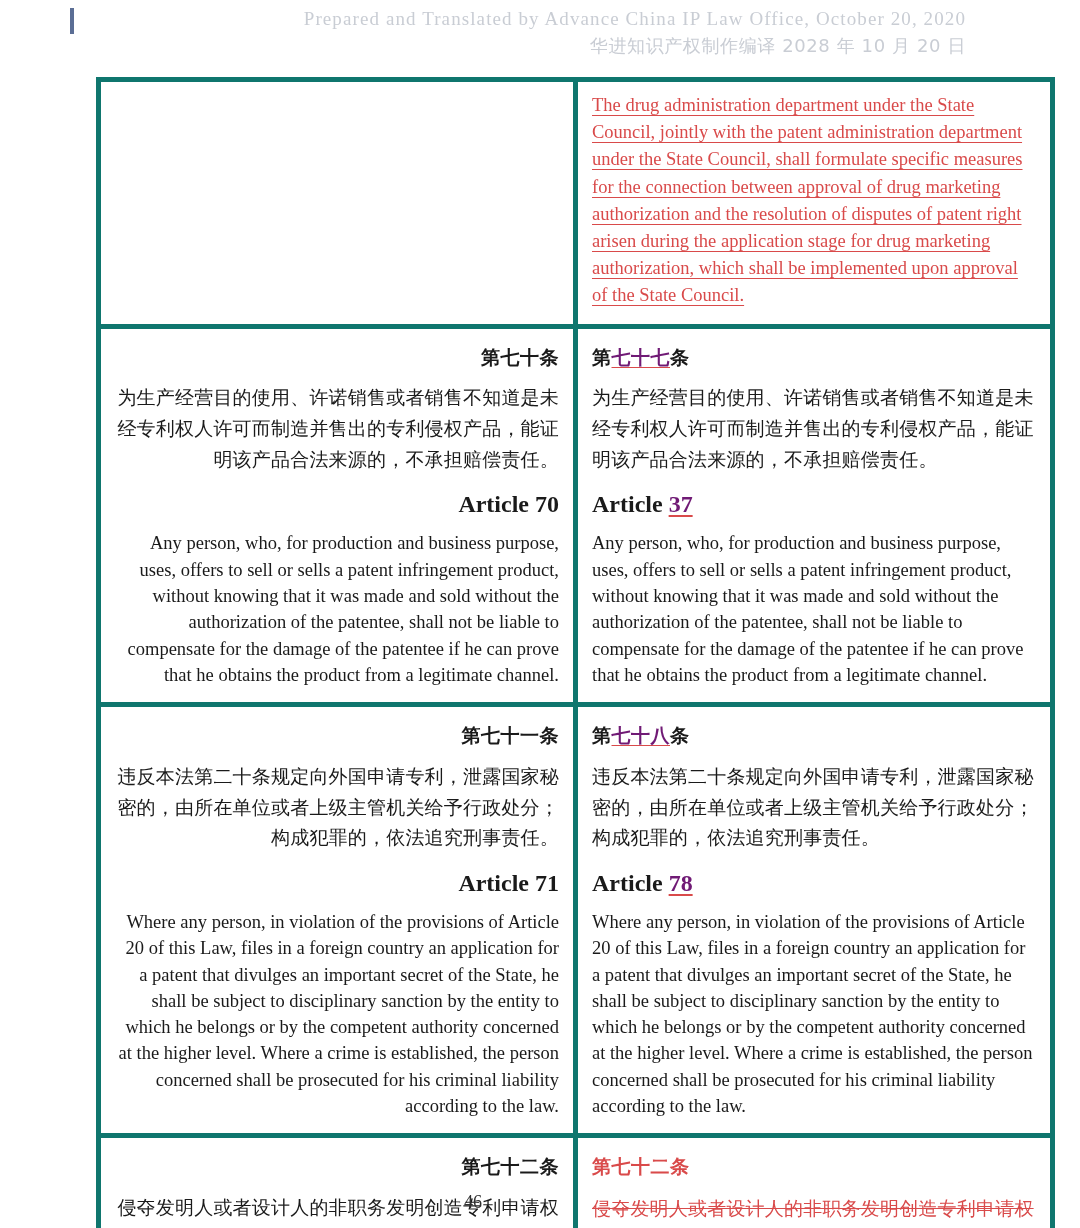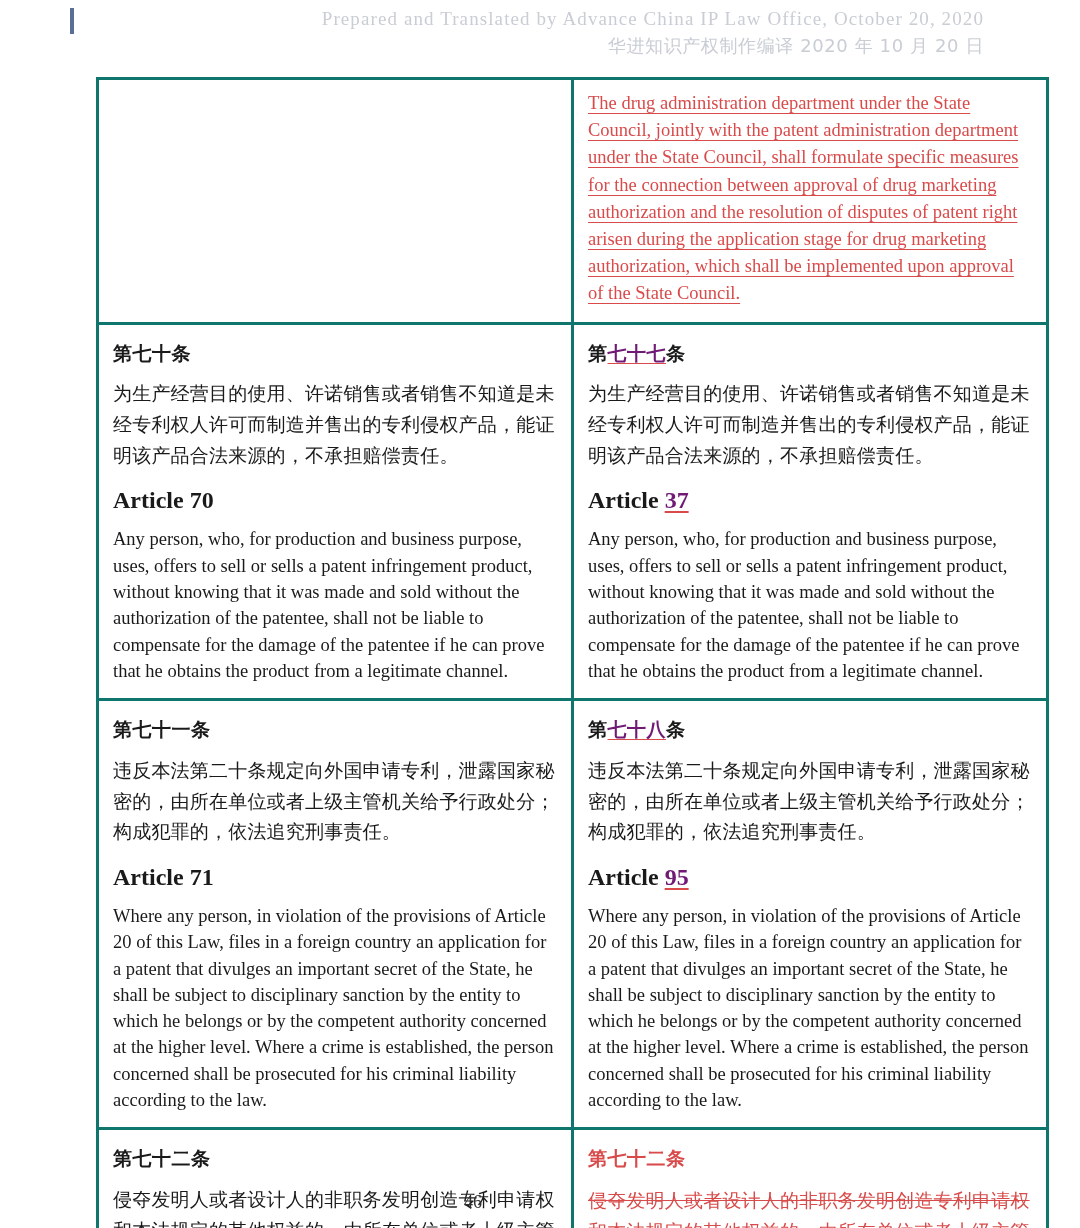--- a/index.html
+++ b/index.html
@@ -27,21 +27,21 @@
   .change-bar {
     position: absolute;
     left: 70px;
     top: 8px;
     width: 4px;
     height: 26px;
     background: #5b6e95;
   }
   .header-line {
     position: absolute;
-    right: 96px;
+    right: 114px;
     text-align: left;
     color: #c9cdd4;
     white-space: nowrap;
   }
   .header-line-en {
     top: 8px;
     font-size: 19px;
     letter-spacing: 1.1px;
     font-family: "Liberation Serif", "DejaVu Serif", serif;
   }
@@ -55,25 +55,25 @@
   
   .law-table {
     position: absolute;
     left: 96px;
     top: 77px;
     width: 888px;
     border-collapse: collapse;
     table-layout: fixed;
   }
   .law-table td {
-    border: 3px solid #0f766e;
+    border: 5px solid #0f766e;
     vertical-align: top;
     padding: 10px 14px 14px 14px;
   }
-  .col-left  { width: 444px; }
+  .col-left  { width: 444px; text-align: right; }
   .col-right { width: 444px; }
 
   
   .cn-head {
     font-family: "DejaVu Sans", "Liberation Sans", sans-serif;
     font-size: 19px;
     font-weight: 600;
     margin: 6px 0 14px 0;
     line-height: 1.3;
     letter-spacing: 0.5px;
@@ -143,21 +143,21 @@
     color: #303030;
     padding-left: 36px;
   }
 </style>
 </head>
 <body>
 
 <div class="page-header">
   <div class="change-bar"></div>
   <div class="header-line header-line-en">Prepared and Translated by Advance China IP Law Office, October 20, 2020</div>
-  <div class="header-line header-line-cn">华进知识产权制作编译 2020 年 10 月 20 日</div>
+  <div class="header-line header-line-cn">华进知识产权制作编译 2028 年 10 月 20 日</div>
 </div>
 
 <table class="law-table">
   <tbody>
 
     <tr>
       <td class="col-left spacer-cell"></td>
       <td class="col-right spacer-cell">
         <p class="ins-block">The drug administration department under the State Council, jointly with the patent administration department under the State Council, shall formulate specific measures for the connection between approval of drug marketing authorization and the resolution of disputes of patent right arisen during the application stage for drug marketing authorization, which shall be implemented upon approval of the State Council.</p>
       </td>
@@ -181,21 +181,21 @@
     <tr>
       <td class="col-left">
         <div class="cn-head"><span>第</span><span>七十一</span><span>条</span></div>
         <p class="cn-body">违反本法第二十条规定向外国申请专利，泄露国家秘密的，由所在单位或者上级主管机关给予行政处分；构成犯罪的，依法追究刑事责任。</p>
         <div class="en-head"><span>Article </span><span>71</span></div>
         <p class="en-body">Where any person, in violation of the provisions of Article 20 of this Law, files in a foreign country an application for a patent that divulges an important secret of the State, he shall be subject to disciplinary sanction by the entity to which he belongs or by the competent authority concerned at the higher level. Where a crime is established, the person concerned shall be prosecuted for his criminal liability according to the law.</p>
       </td>
       <td class="col-right">
         <div class="cn-head"><span>第</span><span class="ins">七十八</span><span>条</span></div>
         <p class="cn-body">违反本法第二十条规定向外国申请专利，泄露国家秘密的，由所在单位或者上级主管机关给予行政处分；构成犯罪的，依法追究刑事责任。</p>
-        <div class="en-head"><span>Article </span><span class="ins">95</span></div>
+        <div class="en-head"><span>Article </span><span class="ins">78</span></div>
         <p class="en-body">Where any person, in violation of the provisions of Article 20 of this Law, files in a foreign country an application for a patent that divulges an important secret of the State, he shall be subject to disciplinary sanction by the entity to which he belongs or by the competent authority concerned at the higher level. Where a crime is established, the person concerned shall be prosecuted for his criminal liability according to the law.</p>
       </td>
     </tr>
 
     <tr>
       <td class="col-left">
         <div class="cn-head">第七十二条</div>
         <p class="cn-body">侵夺发明人或者设计人的非职务发明创造专利申请权和本法规定的其他权益的，由所在单位或者上级主管机关给予行政处分。</p>
       </td>
       <td class="col-right">

